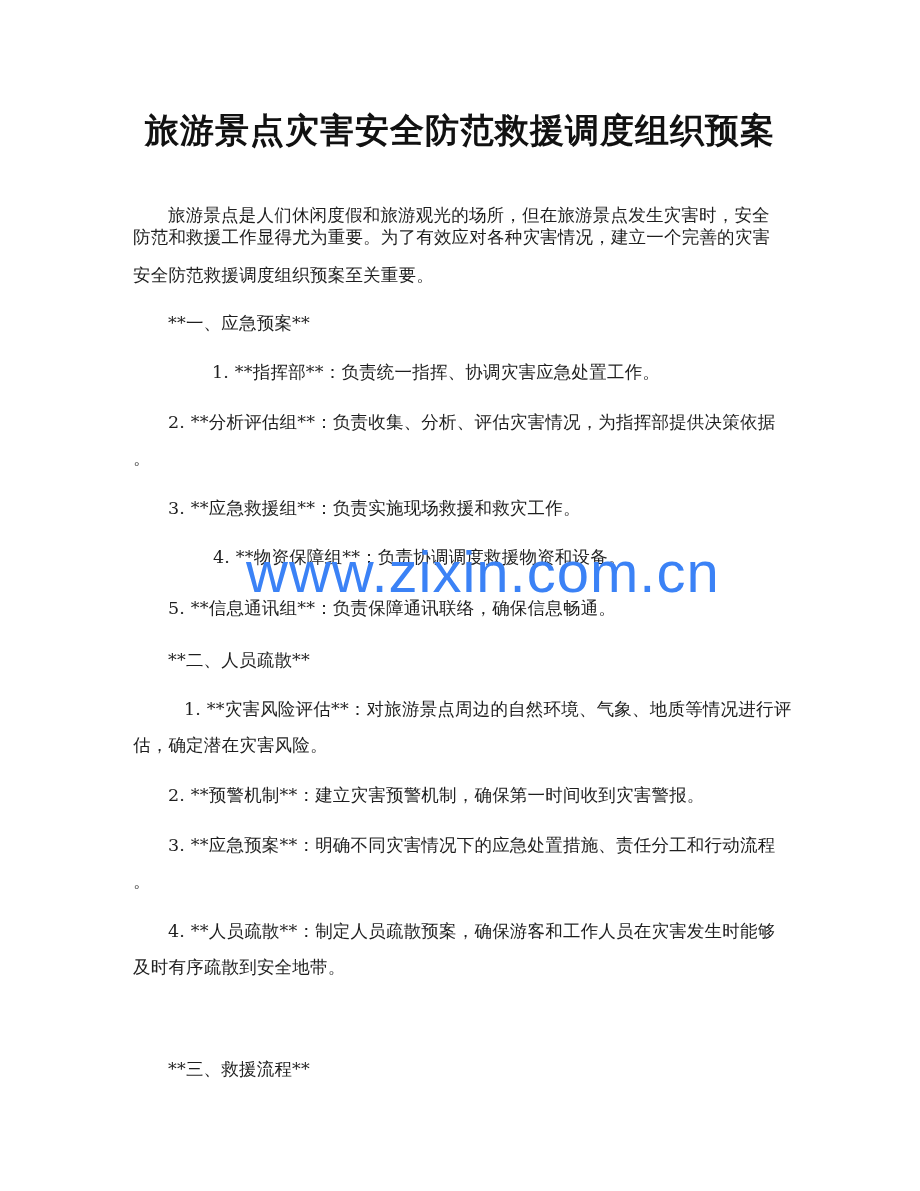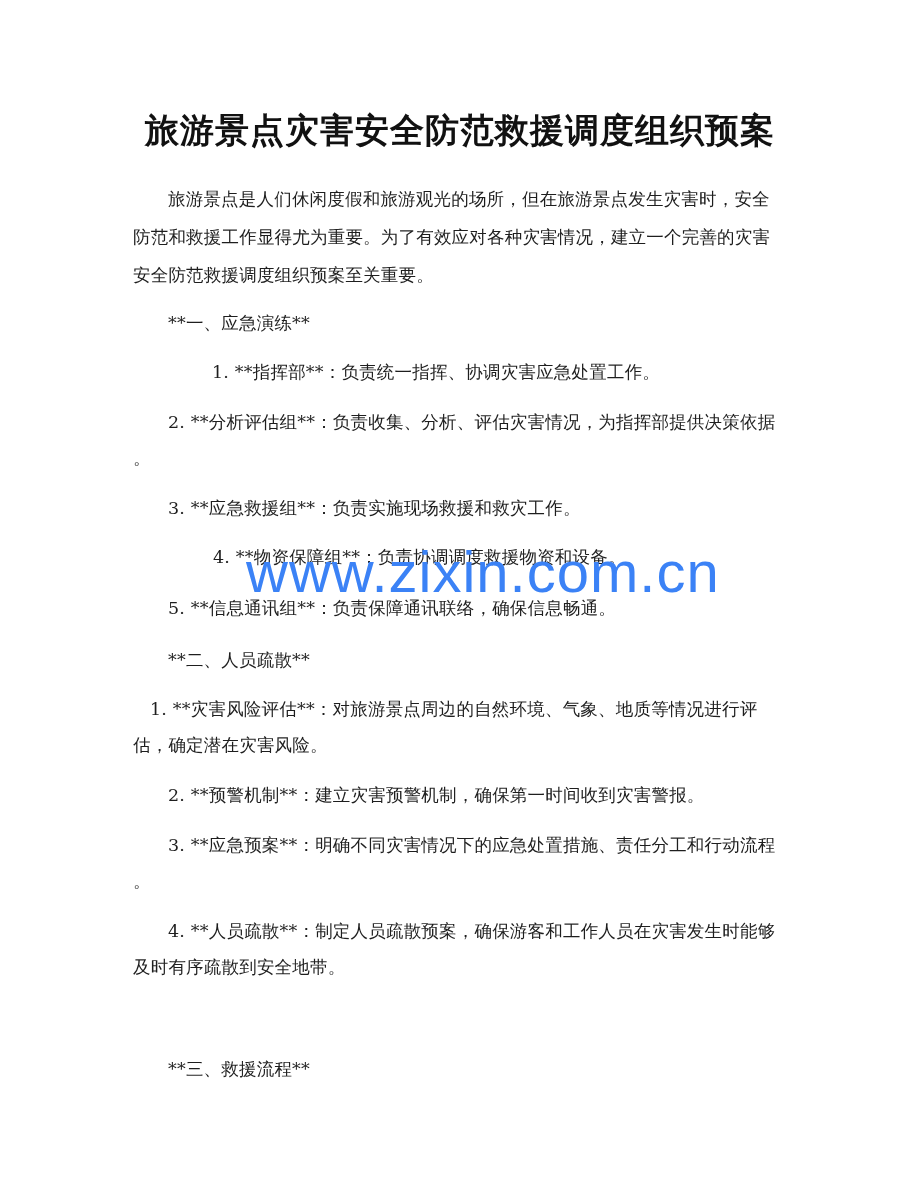--- a/index.html
+++ b/index.html
@@ -25,34 +25,34 @@
     font-size: 58px; color: #3b82f6; letter-spacing: 1px;
     pointer-events: none;
   }
 </style>
 </head>
 <body>
 
 <div class="page">
   <h1 class="title">旅游景点灾害安全防范救援调度组织预案</h1>
 
-  <div class="line" style="left:168px; top:187px;text-align:center;">旅游景点是人们休闲度假和旅游观光的场所，但在旅游景点发生灾害时，安全</div>
+  <div class="line" style="left:168px; top:203px;text-align:center;">旅游景点是人们休闲度假和旅游观光的场所，但在旅游景点发生灾害时，安全</div>
   <div class="line" style="left:133px; top:263px;">安全防范救援调度组织预案至关重要。</div>
   <div class="line" style="left:133px; top:225px;">防范和救援工作显得尤为重要。为了有效应对各种灾害情况，建立一个完善的灾害</div>
 
-  <div class="line" style="left:168px; top:311px;">**一、应急演练**</div>
+  <div class="line" style="left:168px; top:311px;">**一、应急预案**</div>
   <div class="line" style="left:168px; top:360px;margin-left:44px;">1. **指挥部**：负责统一指挥、协调灾害应急处置工作。</div>
   <div class="line" style="left:168px; top:410px;">2. **分析评估组**：负责收集、分析、评估灾害情况，为指挥部提供决策依据</div>
   <div class="line" style="left:133px; top:446px;">。</div>
   <div class="line" style="left:168px; top:496px;">3. **应急救援组**：负责实施现场救援和救灾工作。</div>
   <div class="line" style="left:168px; top:545px;margin-left:45px;">4. **物资保障组**：负责协调调度救援物资和设备。</div>
   <div class="line" style="left:168px; top:596px;">5. **信息通讯组**：负责保障通讯联络，确保信息畅通。</div>
 
   <div class="line" style="left:168px; top:648px;">**二、人员疏散**</div>
-  <div class="line" style="left:150px; top:697px;">1. **灾害风险评估**：对旅游景点周边的自然环境、气象、地质等情况进行评</div>
+  <div class="line" style="left:184px; top:697px;">1. **灾害风险评估**：对旅游景点周边的自然环境、气象、地质等情况进行评</div>
   <div class="line" style="left:133px; top:733px;">估，确定潜在灾害风险。</div>
   <div class="line" style="left:168px; top:783px;">2. **预警机制**：建立灾害预警机制，确保第一时间收到灾害警报。</div>
   <div class="line" style="left:168px; top:833px;">3. **应急预案**：明确不同灾害情况下的应急处置措施、责任分工和行动流程</div>
   <div class="line" style="left:133px; top:869px;">。</div>
   <div class="line" style="left:168px; top:919px;">4. **人员疏散**：制定人员疏散预案，确保游客和工作人员在灾害发生时能够</div>
   <div class="line" style="left:133px; top:955px;">及时有序疏散到安全地带。</div>
 
   <div class="line" style="left:168px; top:1057px;">**三、救援流程**</div>
 
   <div class="watermark">www.zixin.com.cn</div>

